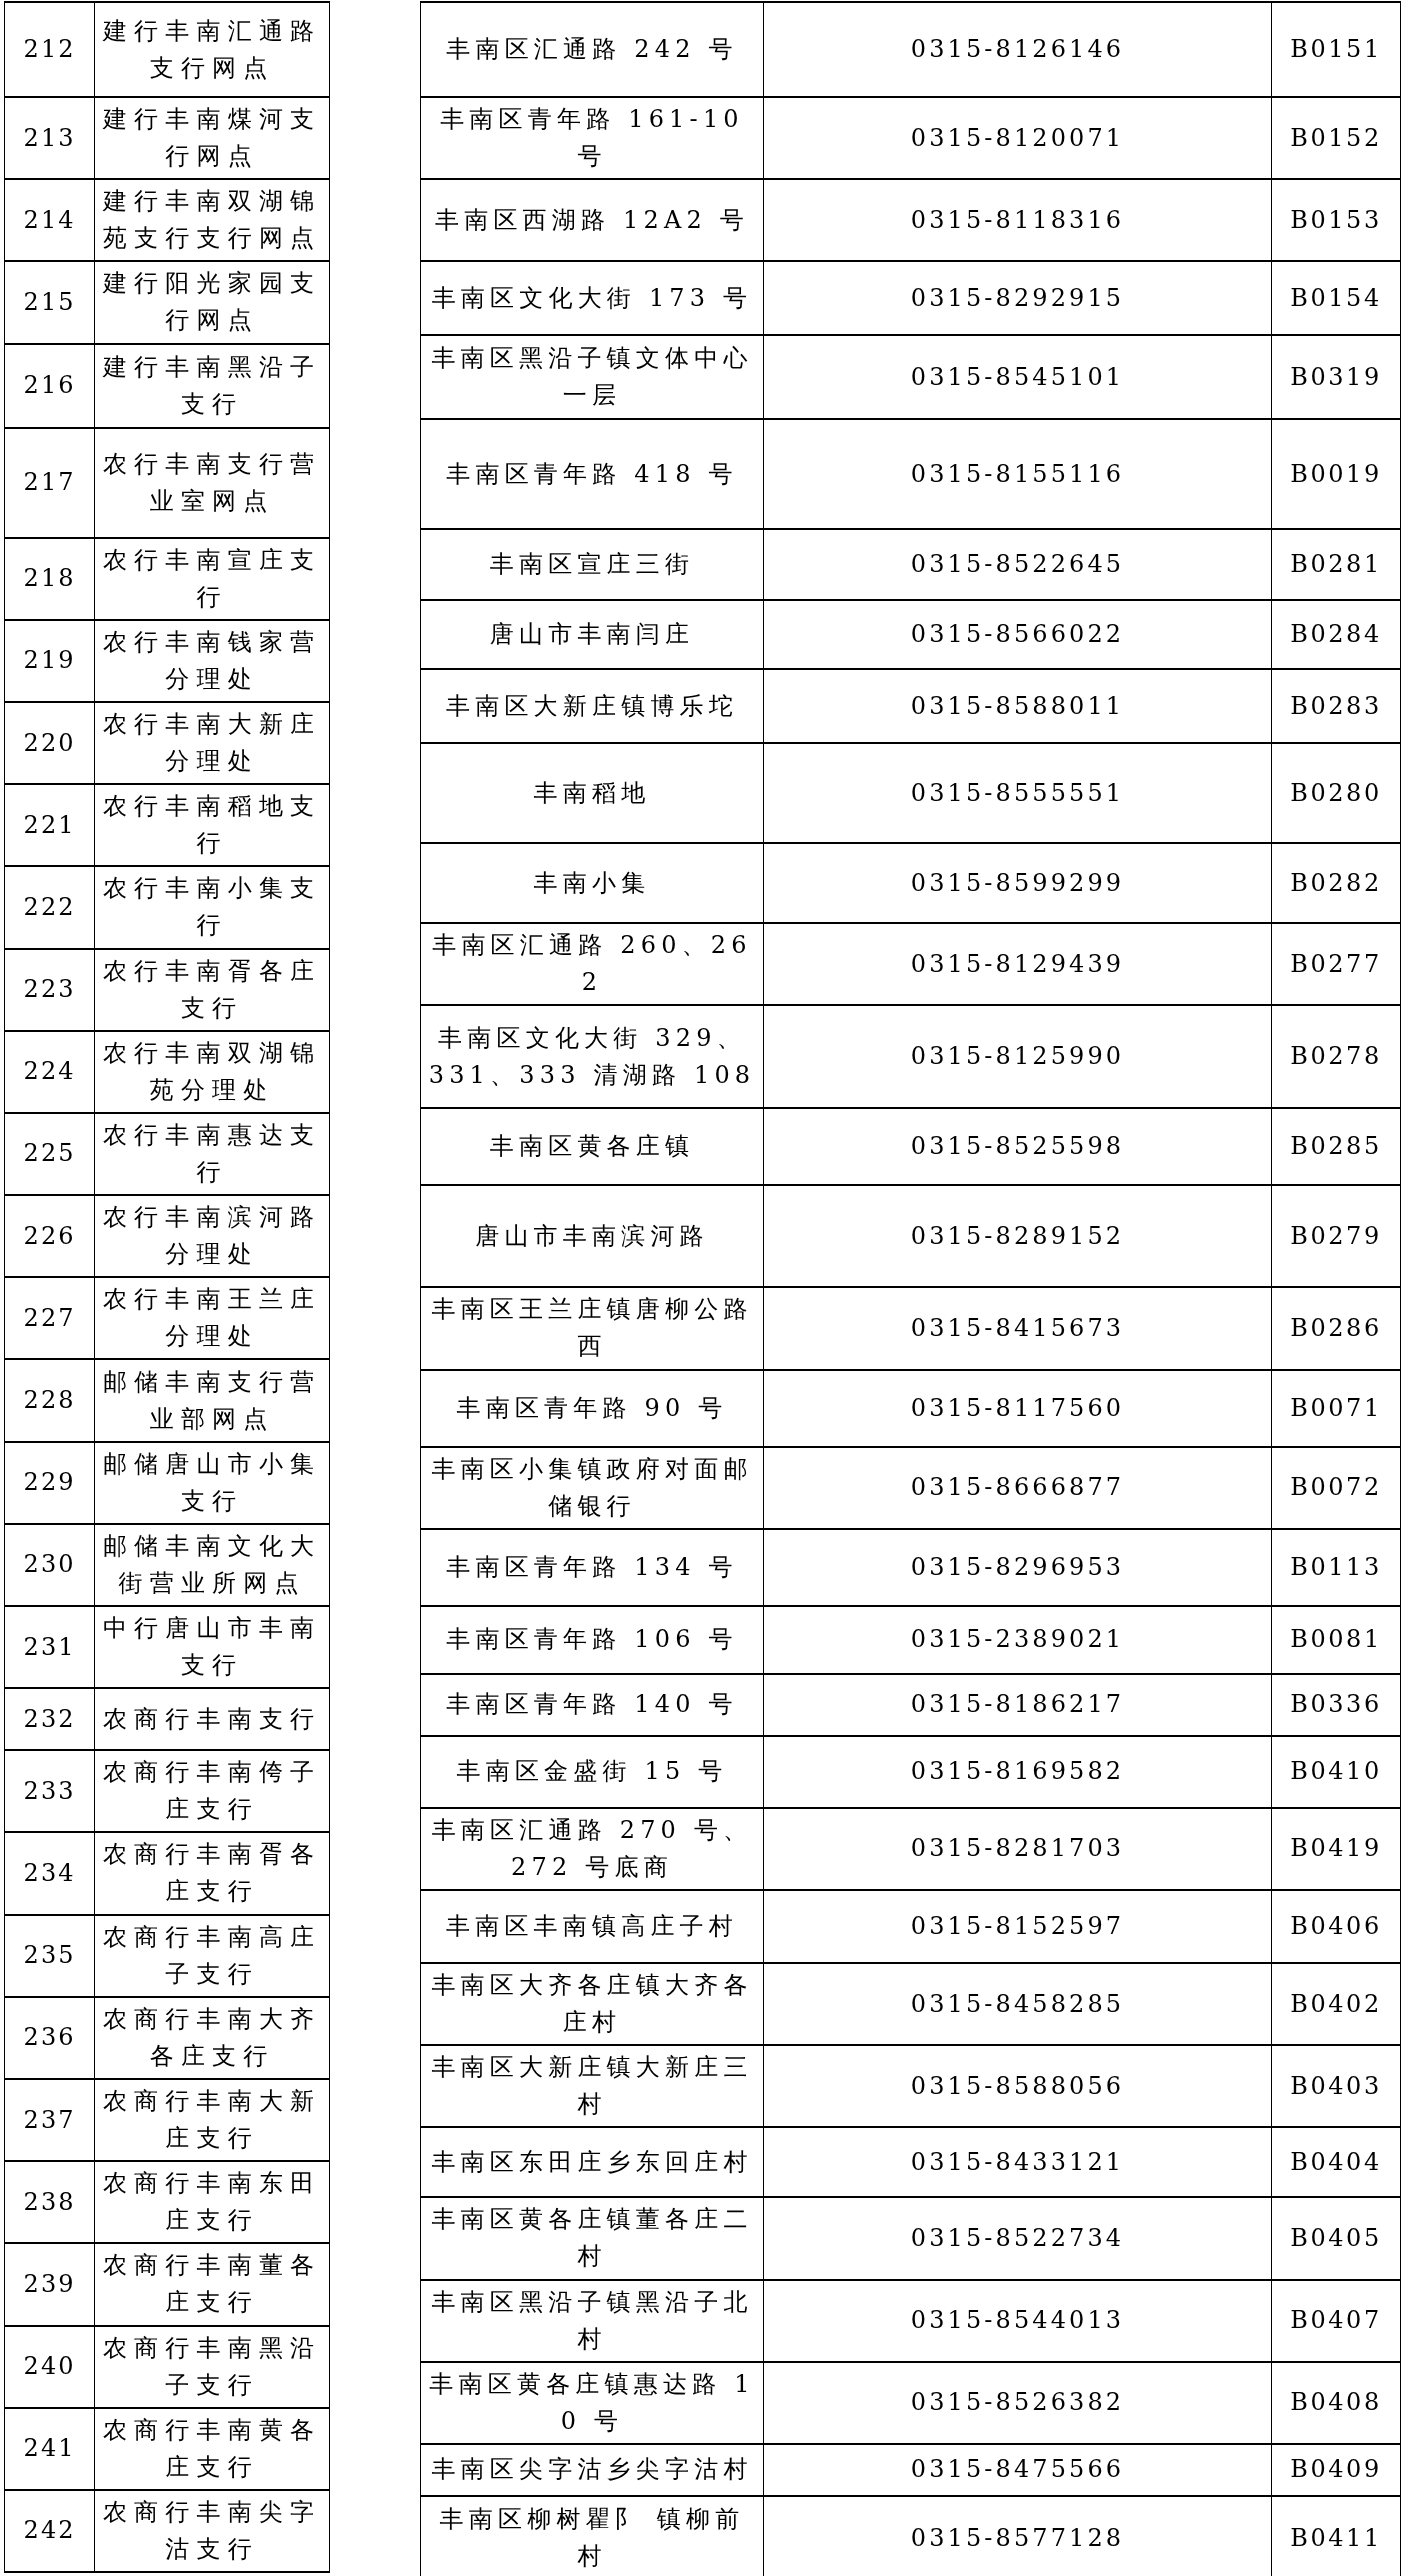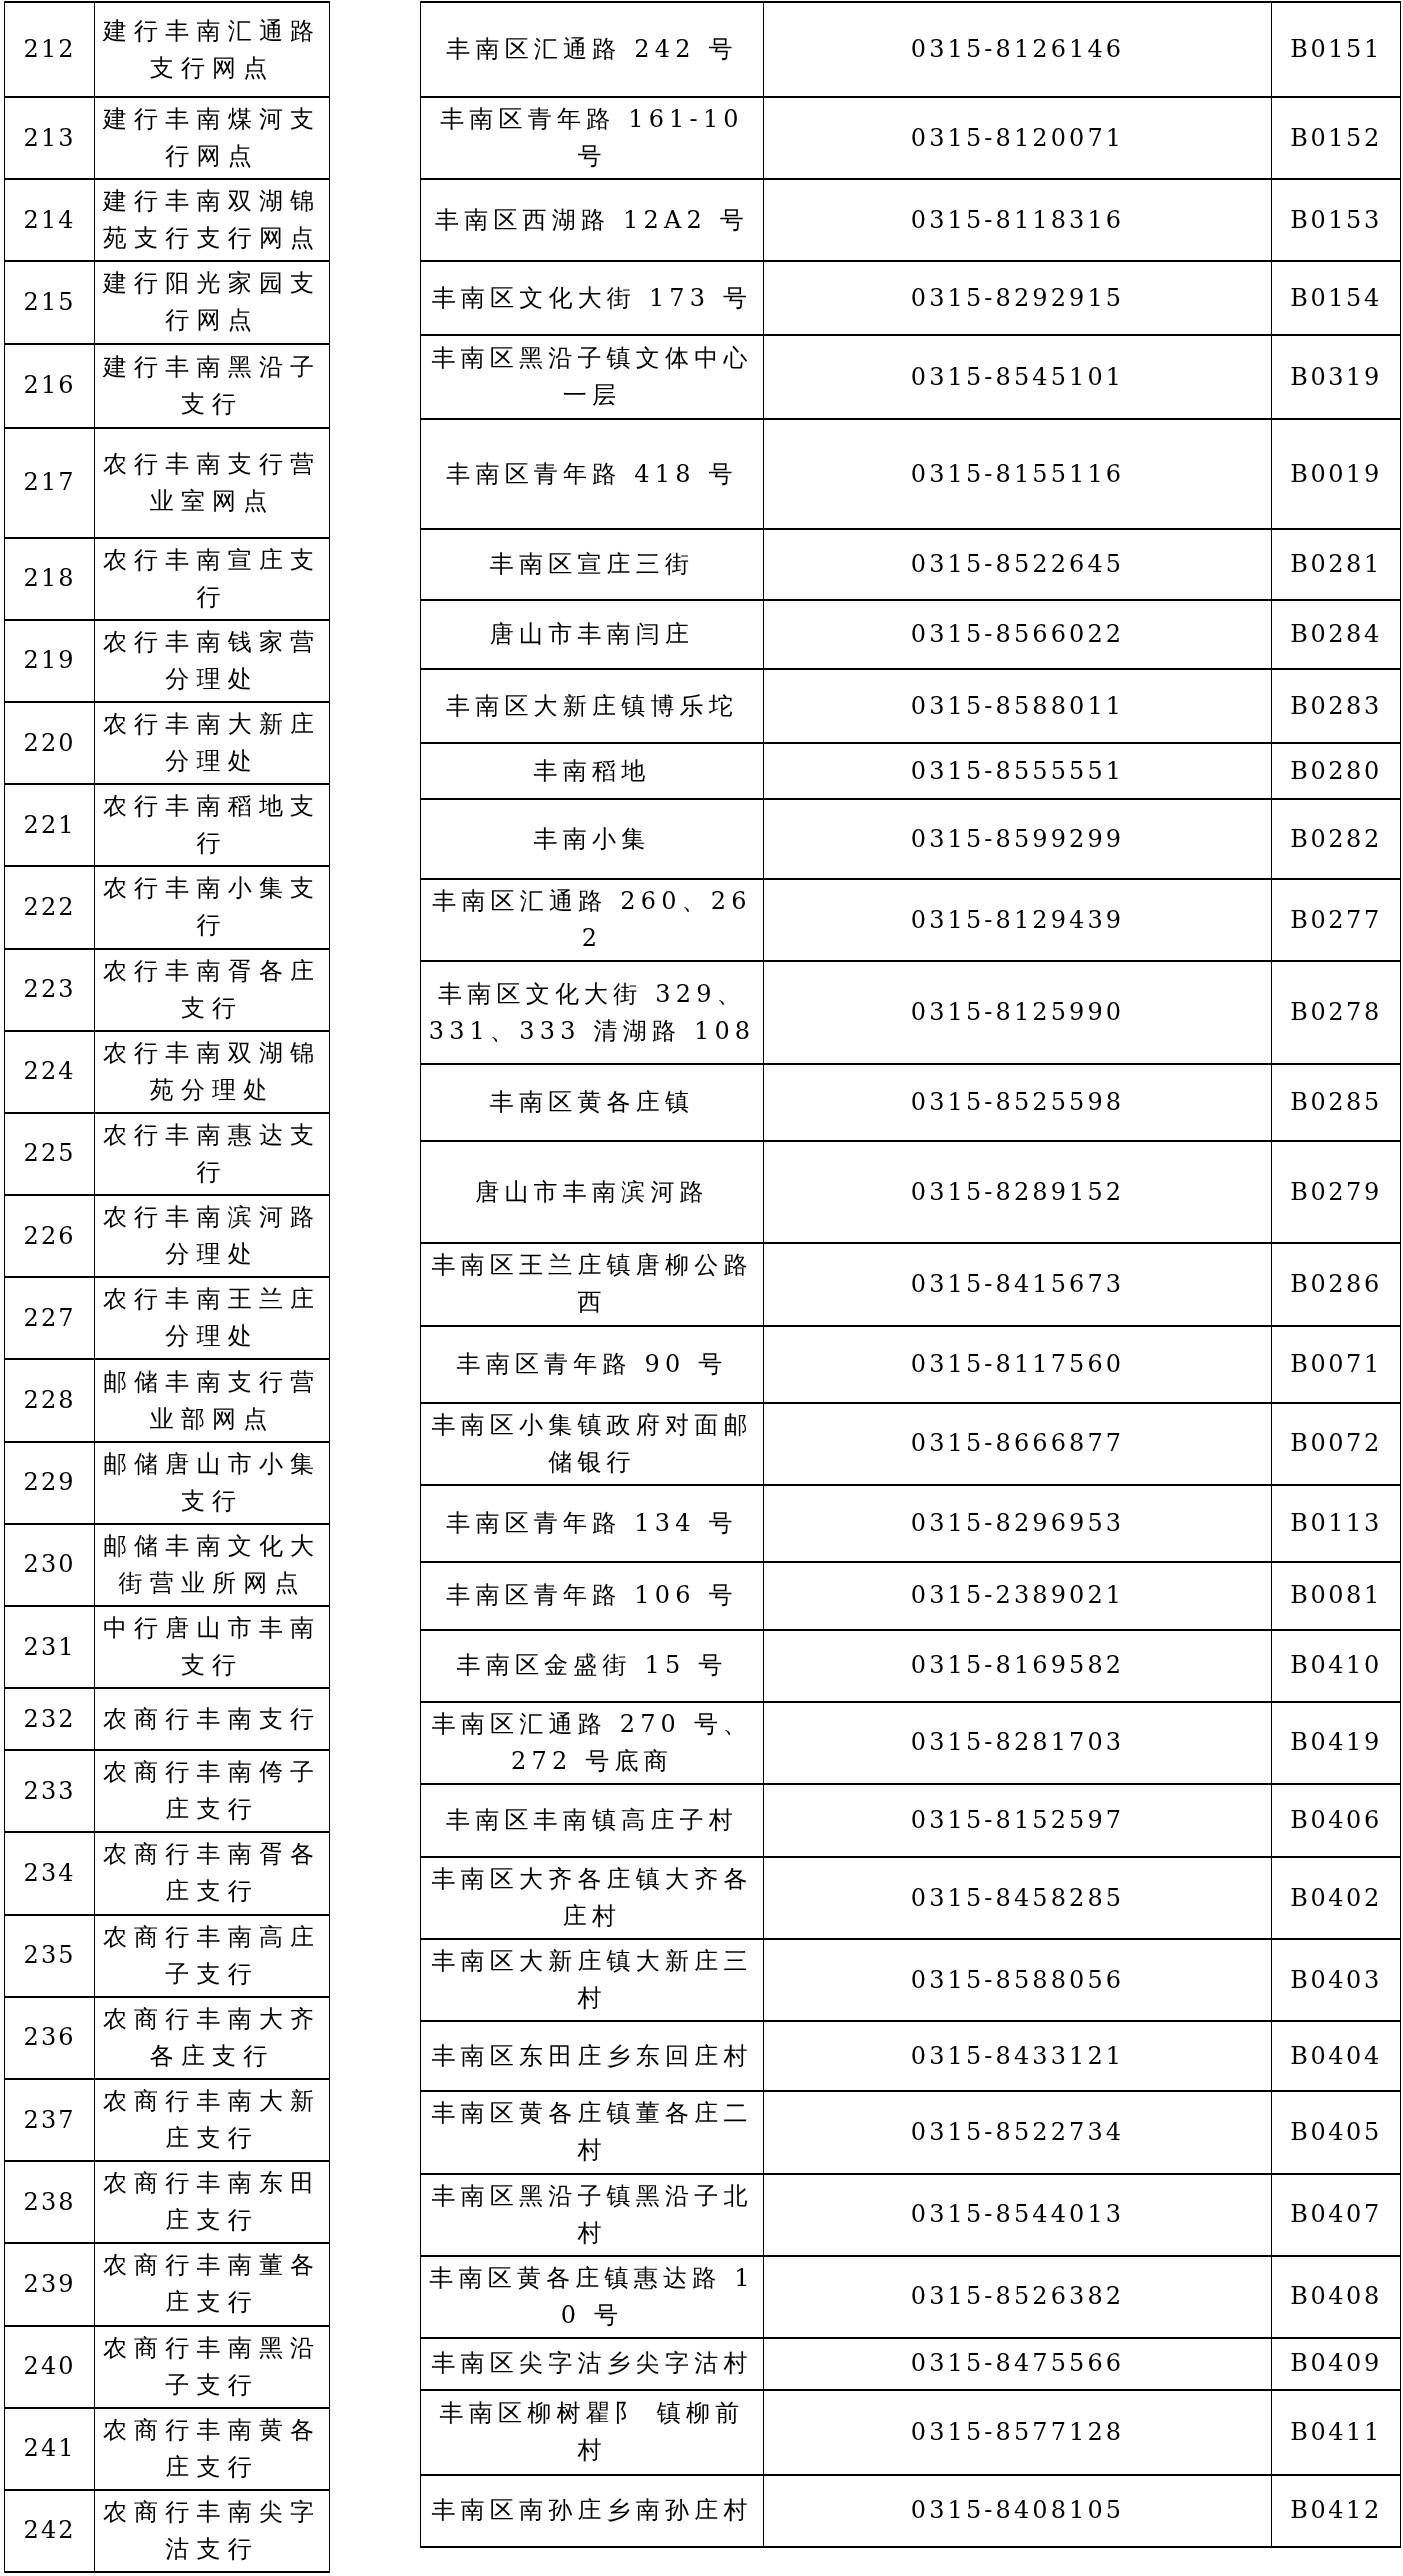--- a/index.html
+++ b/index.html
@@ -232,21 +232,21 @@
         <tr style="height: 69px;">
           <td class="addr-cell">唐山市丰南闫庄</td>
           <td class="phone-cell">0315-8566022</td>
           <td class="code-cell">B0284</td>
         </tr>
         <tr style="height: 74px;">
           <td class="addr-cell">丰南区大新庄镇博乐坨</td>
           <td class="phone-cell">0315-8588011</td>
           <td class="code-cell">B0283</td>
         </tr>
-        <tr style="height: 56px;">
+        <tr style="height: 100px;">
           <td class="addr-cell">丰南稻地</td>
           <td class="phone-cell">0315-8555551</td>
           <td class="code-cell">B0280</td>
         </tr>
         <tr style="height: 80px;">
           <td class="addr-cell">丰南小集</td>
           <td class="phone-cell">0315-8599299</td>
           <td class="code-cell">B0282</td>
         </tr>
         <tr style="height: 74px;">
@@ -287,20 +287,25 @@
         <tr style="height: 77px;">
           <td class="addr-cell">丰南区青年路 134 号</td>
           <td class="phone-cell">0315-8296953</td>
           <td class="code-cell">B0113</td>
         </tr>
         <tr style="height: 68px;">
           <td class="addr-cell">丰南区青年路 106 号</td>
           <td class="phone-cell">0315-2389021</td>
           <td class="code-cell">B0081</td>
         </tr>
+        <tr style="height: 62px;">
+          <td class="addr-cell">丰南区青年路 140 号</td>
+          <td class="phone-cell">0315-8186217</td>
+          <td class="code-cell">B0336</td>
+        </tr>
         <tr style="height: 72px;">
           <td class="addr-cell">丰南区金盛街 15 号</td>
           <td class="phone-cell">0315-8169582</td>
           <td class="code-cell">B0410</td>
         </tr>
         <tr style="height: 72px;">
           <td class="addr-cell">丰南区汇通路 270 号、272 号底商</td>
           <td class="phone-cell">0315-8281703</td>
           <td class="code-cell">B0419</td>
         </tr>

